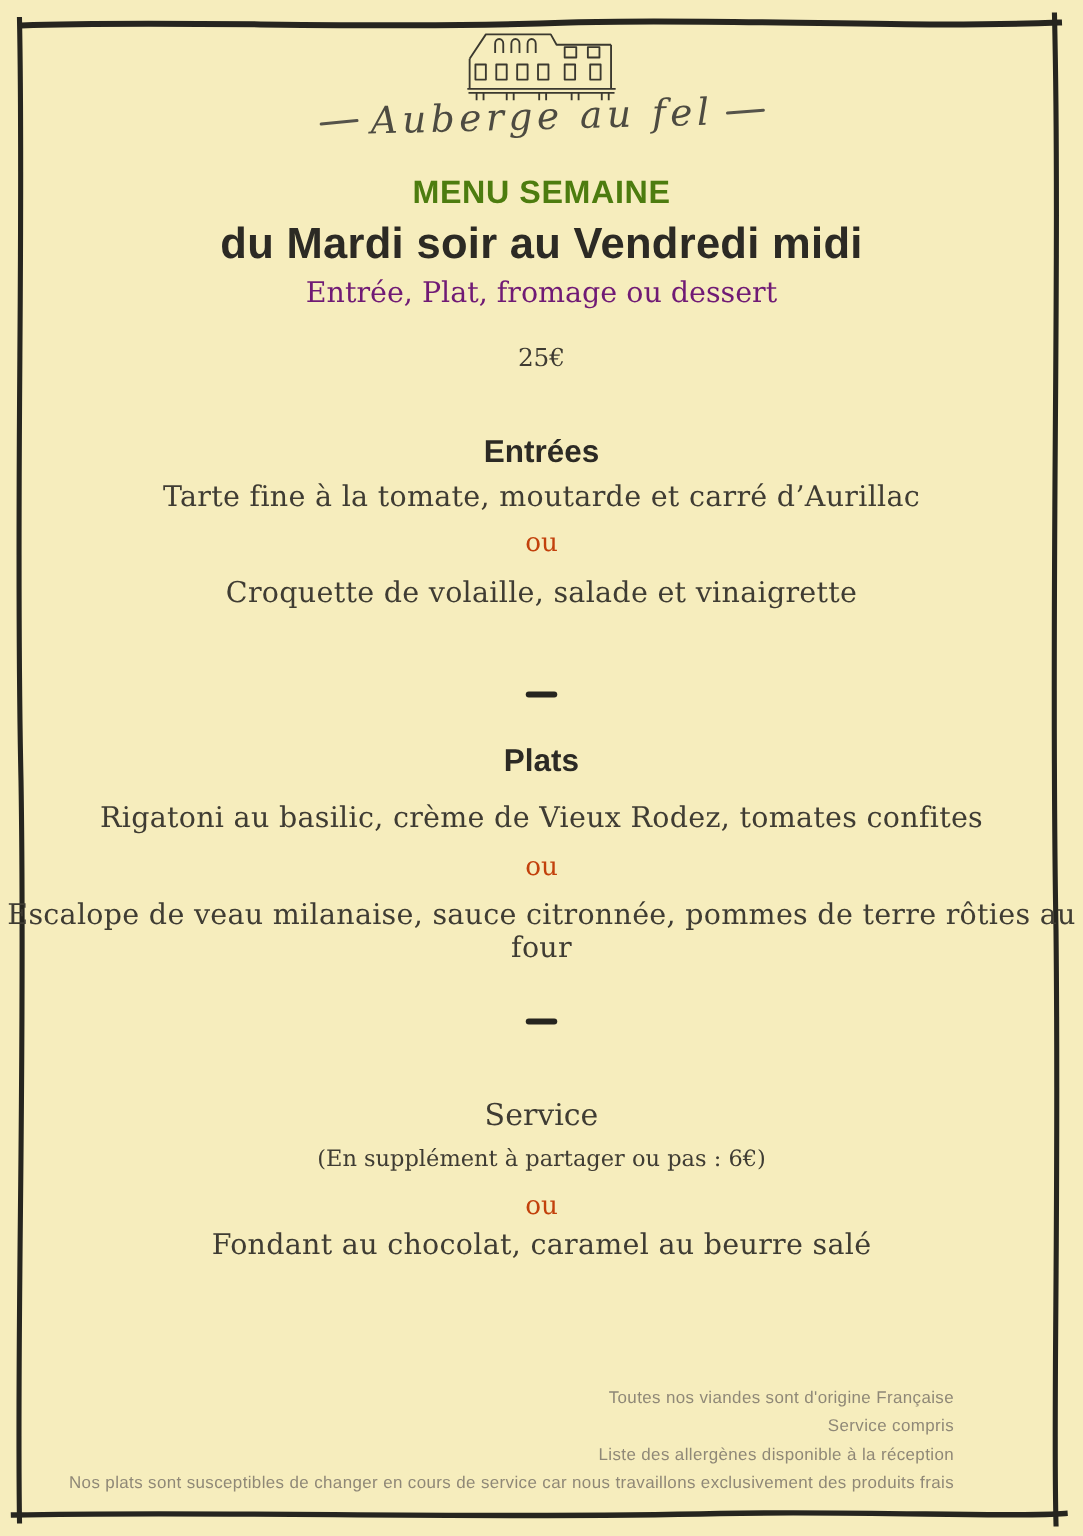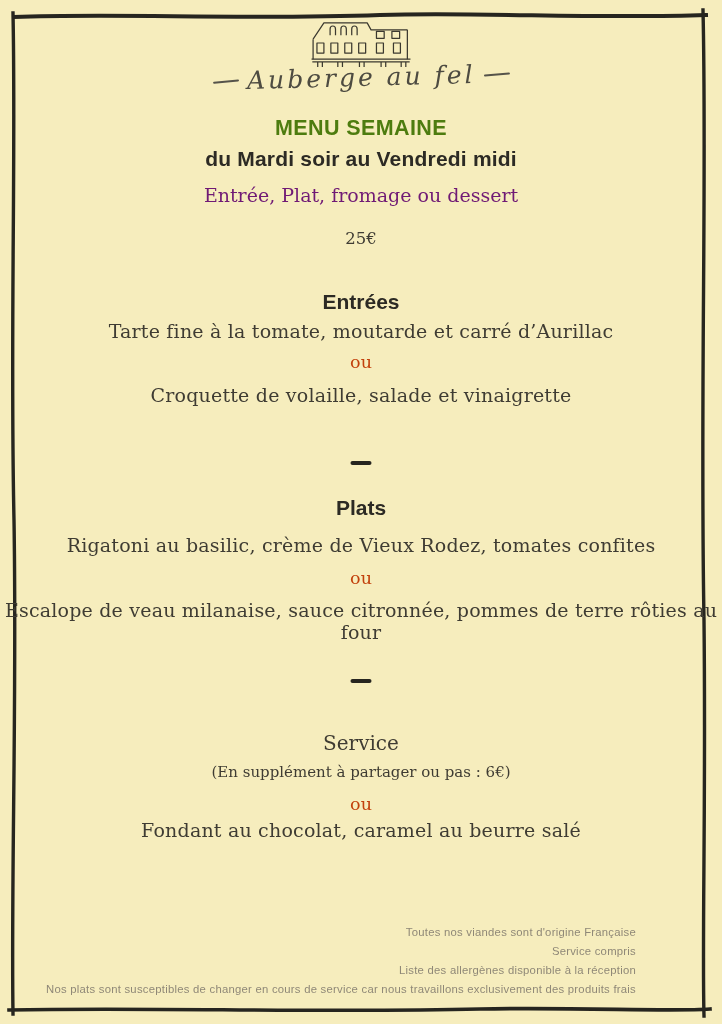--- a/index.html
+++ b/index.html
@@ -17,21 +17,21 @@
   .b-script{top:63px;font-family:"DejaVu Serif",serif;font-style:italic;
     font-size:25px;letter-spacing:3px;color:#4d4b41;font-weight:400;}
   .script-text{display:inline-block;transform:rotate(-1.5deg);}
   .script-text::before,.script-text::after{
     content:"";display:inline-block;width:26px;height:2px;background:#55534a;
     vertical-align:7px;border-radius:2px;}
   .script-text::before{margin-right:8px;transform:rotate(-4deg);}
   .script-text::after{margin-left:8px;transform:rotate(-3deg);}
   
   .b-title{top:116px;font-weight:700;font-size:21.5px;color:#4d7c0f;letter-spacing:.4px;}
-  .b-subtitle{top:147px;font-weight:700;font-size:21px;color:#2c2a24;letter-spacing:.2px;}
+  .b-subtitle{top:147px;font-weight:700;font-size:29px;color:#2c2a24;letter-spacing:.2px;}
   .b-formula{top:184px;font-family:"DejaVu Serif",serif;font-size:19px;color:#701a75;}
   .b-price{top:229px;font-family:"DejaVu Serif",serif;font-size:16.5px;color:#3f3c33;}
   
   .h-sans{font-weight:700;font-size:21px;color:#2c2a24;}
   .h-serif{font-family:"DejaVu Serif",serif;font-size:20px;color:#3f3c33;}
   .dish{font-family:"DejaVu Serif",serif;font-size:19px;color:#3f3c33;letter-spacing:.2px;}
   .or{font-family:"DejaVu Serif",serif;font-size:17.5px;color:#c2410c;}
   .note{font-family:"DejaVu Serif",serif;font-size:15px;color:#3f3c33;}
   .t-h1{top:290px;} .t-e1{top:320px;} .t-eou{top:352px;} .t-e2{top:384px;}
   .t-d1{top:461px;}

